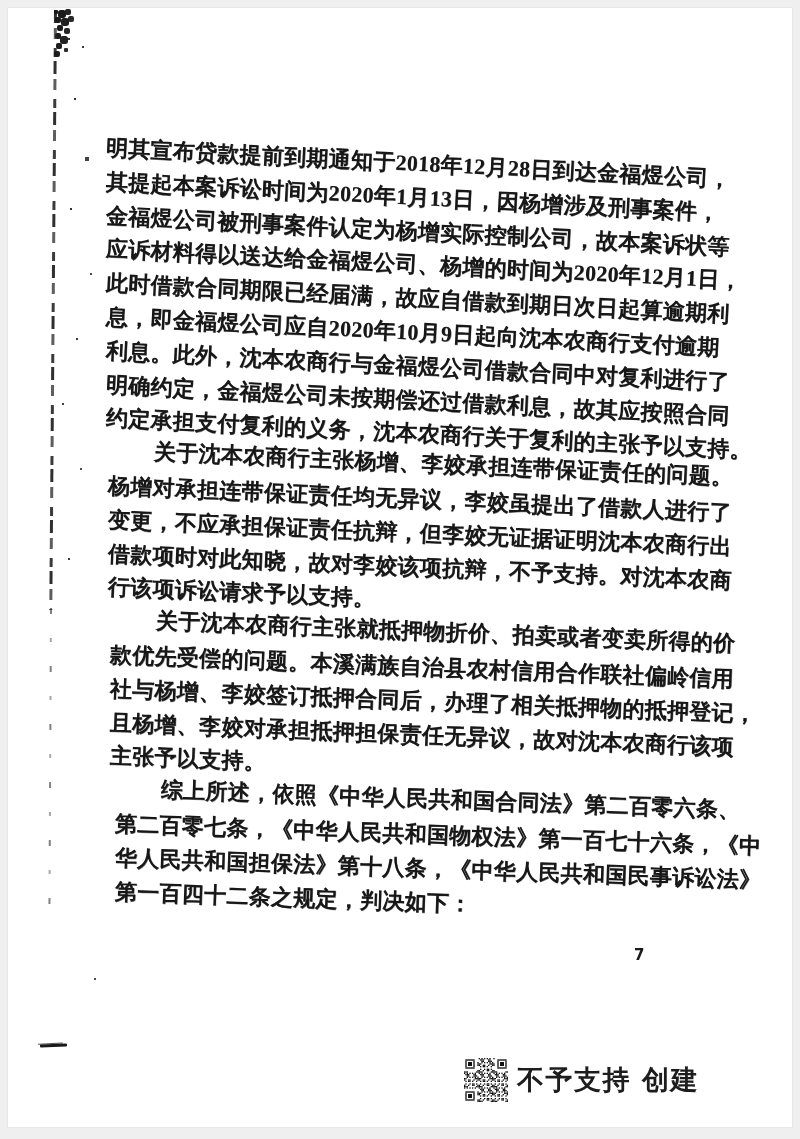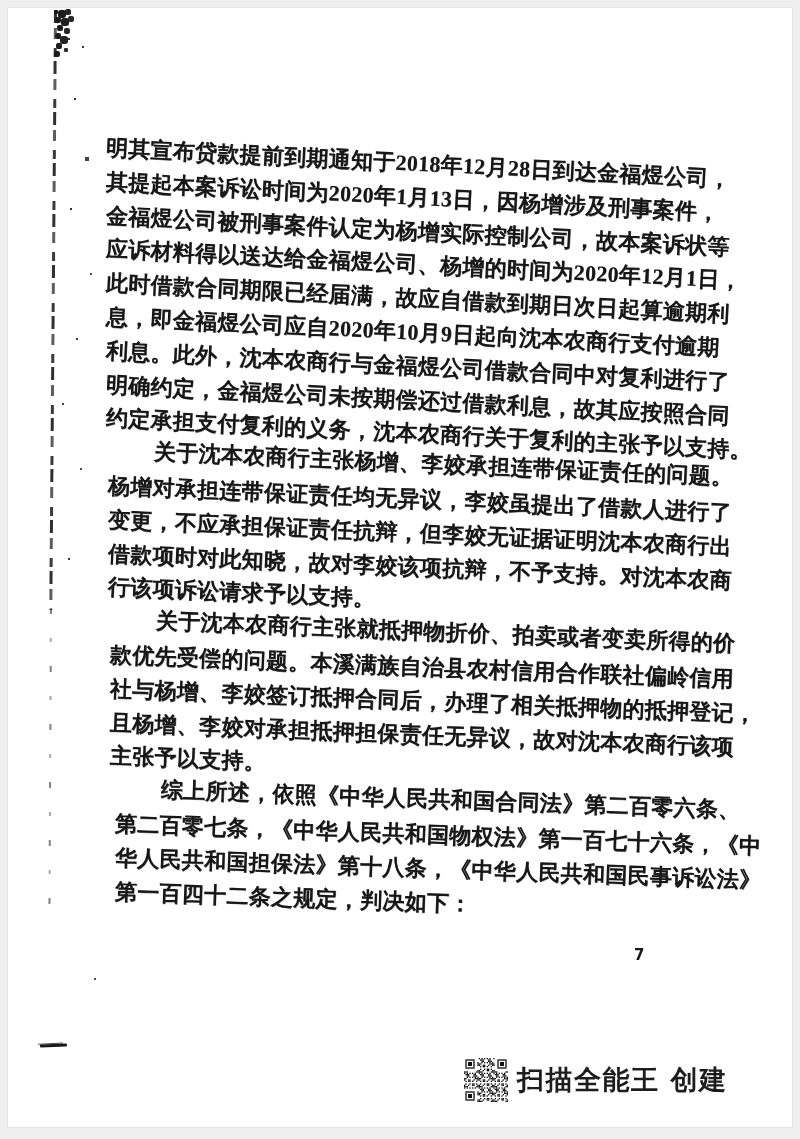--- a/index.html
+++ b/index.html
@@ -492,16 +492,16 @@
         <rect x="12" y="32" width="1" height="1" fill="#121212"></rect>
         <rect x="13" y="32" width="1" height="1" fill="#121212"></rect>
         <rect x="20" y="32" width="1" height="1" fill="#121212"></rect>
         <rect x="21" y="32" width="1" height="1" fill="#121212"></rect>
         <rect x="22" y="32" width="1" height="1" fill="#121212"></rect>
         <rect x="23" y="32" width="1" height="1" fill="#121212"></rect>
         <rect x="24" y="32" width="1" height="1" fill="#121212"></rect>
         <rect x="31" y="32" width="1" height="1" fill="#121212"></rect>
         <rect x="32" y="32" width="1" height="1" fill="#121212"></rect>
       </svg>
-    <span class="watermark-label">扫描全能王 创建</span>
+    <span class="watermark-label">不予支持 创建</span>
   </div>
 
 </div>
 
 </body></html>

